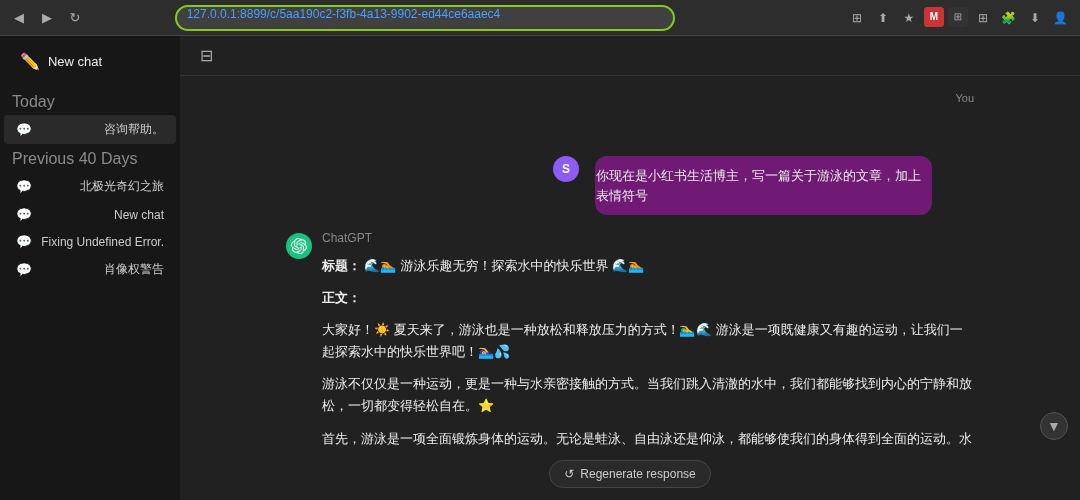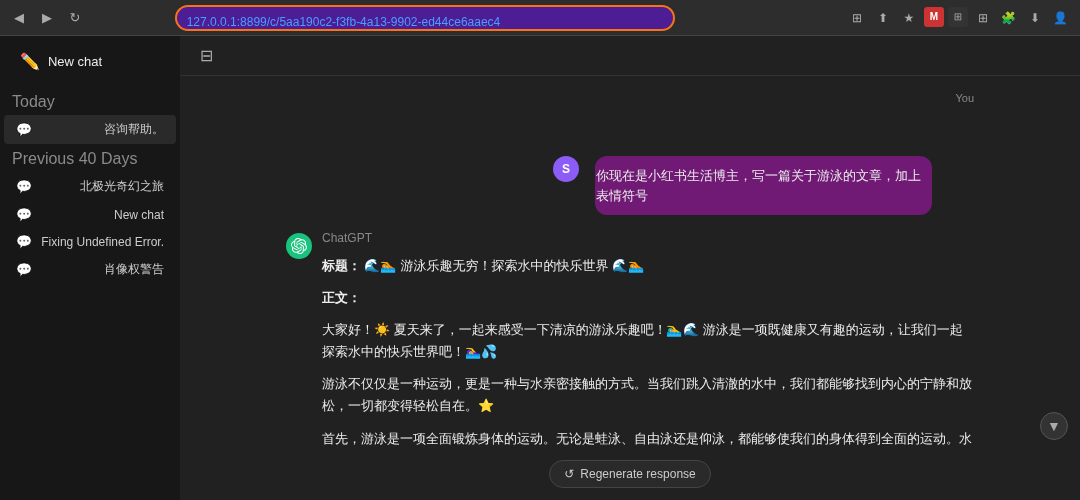--- a/index.html
+++ b/index.html
@@ -30,26 +30,26 @@
       border-radius: 50%;
       border: none;
       background: transparent;
       color: #aaa;
       font-size: 13px;
       cursor: pointer;
       display: flex; align-items: center; justify-content: center;
     }
     .browser-address-bar {
       flex: 1;
-      background: #4c1d95;
-      border: 2px solid #f97316;
+      background: #404040;
+      border: 2px solid #84cc16;
       border-radius: 18px;
       height: 26px;
       display: flex;
-      align-items: flex-end;
+      align-items: flex-start;
       padding: 0 10px;
       font-size: 12px;
       color: #4a9eff;
       max-width: 500px;
       margin: 0 auto;
     }
     .browser-actions {
       display: flex;
       gap: 4px;
       margin-left: auto;
@@ -373,21 +373,21 @@
         <div class="assistant-content">
           <div class="assistant-name">ChatGPT</div>
           <div class="assistant-text">
             <p>
               <span class="section-title">标题：</span>
               <span>🌊🏊 游泳乐趣无穷！探索水中的快乐世界 🌊🏊</span>
             </p>
             <p>
               <span class="section-title">正文：</span>
             </p>
-            <p>大家好！☀️ 夏天来了，一起来感受一下清凉的游泳乐趣吧！🏊‍♂️🌊 游泳是一项既健康又有趣的运动，让我们一起探索水中的快乐世界吧！🏊‍♀️💦</p>
+            <p>大家好！☀️ 夏天来了，游泳也是一种放松和释放压力的方式！🏊‍♂️🌊 游泳是一项既健康又有趣的运动，让我们一起探索水中的快乐世界吧！🏊‍♀️💦</p>
             <p>游泳不仅仅是一种运动，更是一种与水亲密接触的方式。当我们跳入清澈的水中，我们都能够找到内心的宁静和放松，一切都变得轻松自在。⭐</p>
             <p>首先，游泳是一项全面锻炼身体的运动。无论是蛙泳、自由泳还是仰泳，都能够使我们的身体得到全面的运动。水的阻力使得我们的肌肉得到更好的锻炼，同时还能够改善心肺功能。游泳还能够增强我们的柔韧性和协调性，使身体更加灵活。💪🦵</p>
             <p>其次，游泳也是一种放松和释放压力的方式。当我们浸泡在水中，感受水的轻柔环绕，疲意和烦忧似乎都被冲刷走了。水的舒缓作用让我们感受到一种特别的放松和平静。无论是漂浮在水面上，还是自由畅游，我们都能够找到内心的宁静和放松。😊🧘</p>
 
           </div>
         </div>
       </div>
 
     </div>
 

